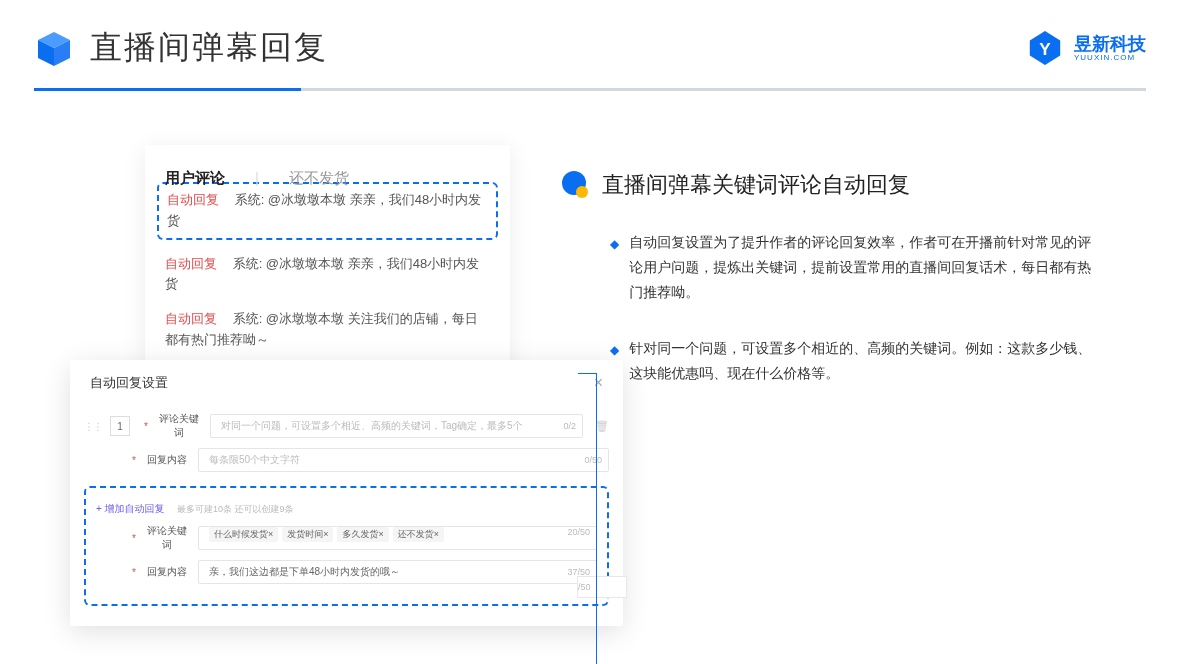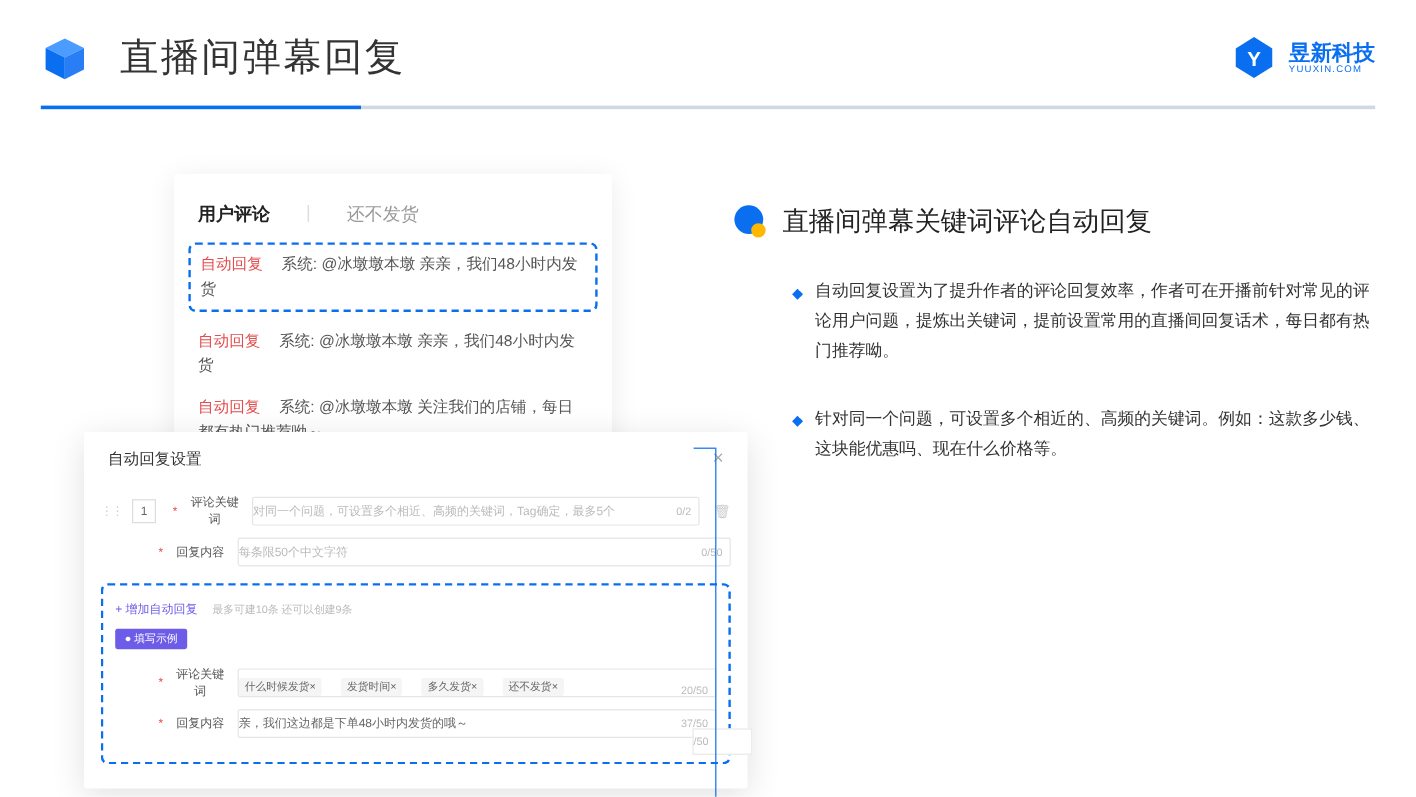--- a/index.html
+++ b/index.html
@@ -1,65 +1,65 @@
 <!DOCTYPE html>
 <html><head>
 <meta charset="utf-8">
 <style>
 *{margin:0;padding:0;box-sizing:border-box;font-family:"Microsoft YaHei","PingFang SC",Arial,sans-serif}
 body{width:1180px;height:664px;background:#fff;position:relative;overflow:hidden}
 
 .header{position:absolute;top:26px;left:34px;right:34px;display:flex;align-items:center;justify-content:space-between}
-.header-left{display:flex;align-items:center;gap:26px}
+.header-left{display:flex;align-items:center;gap:16px}
 .cube-icon{width:40px;height:40px;position:relative}
 .page-title{font-size:32px;color:#333;font-weight:400;letter-spacing:2px}
 .brand{display:flex;align-items:center;gap:10px}
 .brand-logo{width:38px;height:38px}
 .brand-text-cn{font-size:18px;color:#0a6ef0;font-weight:bold;line-height:1}
 .brand-text-en{font-size:8px;color:#0a6ef0;letter-spacing:1px}
 
 .title-divider{position:absolute;top:88px;left:34px;right:34px;height:3px;background:linear-gradient(90deg,#0a6ef0 0%,#0a6ef0 24%,#d0d8e0 24%,#d0d8e0 100%)}
 
 .left-panel{position:absolute;top:145px;left:70px;width:470px}
 
 .comments-card{position:absolute;top:0;left:75px;width:365px;background:#fff;box-shadow:0 4px 24px rgba(0,0,0,0.08);padding:24px 20px 80px;border-radius:2px}
-.tabs{display:flex;gap:30px;font-size:15px;color:#999;margin-bottom:20px}
+.tabs{display:flex;gap:30px;font-size:15px;color:#999;}
 .tab-active{color:#222;font-weight:600}
 .tab-divider{color:#ddd}
 .comment-row{font-size:13px;color:#555;margin-bottom:14px;line-height:1.6}
 .auto-tag{color:#e34d4d;margin-right:12px}
 .highlight-box{border:2px dashed #0a6ef0;border-radius:6px;padding:6px 8px;margin:-6px -8px 14px -8px}
 
 .settings-card{position:absolute;top:215px;left:0;width:553px;background:#fff;box-shadow:0 6px 28px rgba(0,0,0,0.12);border-radius:2px;padding:14px 14px 20px}
 .settings-header{display:flex;justify-content:space-between;align-items:center;padding:0 6px 12px;font-size:13px;color:#333}
 .close-x{color:#aaa;font-size:16px;cursor:pointer}
 .form-row{display:flex;align-items:center;gap:8px;margin:8px 0;font-size:10px}
 .dots-handle{color:#ccc;font-size:10px;letter-spacing:-1px}
 .idx-box{width:20px;height:20px;border:1px solid #ddd;display:flex;align-items:center;justify-content:center;font-size:10px;color:#666}
 .req{color:#e34d4d;margin-left:6px}
 .field-label{color:#555;font-size:10px;width:46px;text-align:center}
-.field-input{flex:1;height:24px;border:1px solid #e5e5e5;border-radius:2px;position:relative;padding:0 36px 0 0;font-size:10px;color:#bbb;display:flex;align-items:center;background:#fff}
+.field-input{flex:1;height:24px;border:1px solid #e5e5e5;border-radius:2px;position:relative;padding:0 36px 0 10px;font-size:10px;color:#bbb;display:flex;align-items:center;background:#fff}
 .field-input.inner{color:#666}
 .char-count{position:absolute;right:6px;color:#bbb;font-size:9px}
 .row-actions{color:#ccc;font-size:11px;margin-left:4px}
 
 .example-block{margin-top:14px;border:2px dashed #0a6ef0;border-radius:6px;padding:10px 10px 12px}
 .add-link{color:#6d5ce8;font-size:10px}
 .add-hint{color:#bbb;font-size:9px;margin-left:8px}
 .example-badge{display:inline-block;background:#6d5ce8;color:#fff;font-size:9px;padding:2px 8px;border-radius:2px;margin:8px 0 6px}
-.tags-input{display:flex;align-items:flex-end;gap:16px;flex-wrap:wrap}
+.tags-input{display:flex;align-items:flex-start;gap:4px;flex-wrap:wrap}
 .tag{background:#f5f5f5;padding:1px 5px;font-size:9px;color:#666;border-radius:2px}
 
 .overflow-field{position:absolute;right:-4px;bottom:28px;width:50px;height:22px;border:1px solid #e8e8e8;background:#fff;font-size:9px;color:#bbb;display:flex;align-items:center;justify-content:flex-start;padding-right:4px}
 
 .connector{position:absolute;border:1px solid #0a6ef0;pointer-events:none}
 .conn-h1{top:228px;left:508px;width:18px;border-bottom:none;border-left:none;border-right:none}
 .conn-v1{top:228px;left:526px;height:340px;border-top:none;border-bottom:none;border-left:none}
 
-.right-panel{position:absolute;top:170px;left:610px;width:540px}
+.right-panel{position:absolute;top:170px;left:560px;width:540px}
 .section-header{display:flex;align-items:center;gap:12px;margin-bottom:30px}
 .bubble-icon{width:30px;height:30px;position:relative}
 .section-title{font-size:22px;color:#222;font-weight:500}
 .bullet-item{display:flex;gap:10px;margin:0 0 30px 50px;font-size:14px;color:#333;line-height:1.8}
 .bullet-diamond{color:#0a6ef0;font-size:12px;margin-top:4px}
 </style>
 </head>
 <body>
 
 <div class="header">
@@ -135,21 +135,20 @@
       <span class="field-label">回复内容</span>
       <div class="field-input">
         <span>每条限50个中文字符</span>
         <span class="char-count">0/50</span>
       </div>
     </div>
 
     <div class="example-block">
       <span class="add-link">+ 增加自动回复</span>
       <span class="add-hint">最多可建10条 还可以创建9条</span>
-      <div><span class="example-badge">● 填写示例</span></div>
 
       <div class="form-row" style="padding-left:30px">
         <span class="req">*</span>
         <span class="field-label">评论关键词</span>
         <div class="field-input inner tags-input">
           <span class="tag">什么时候发货×</span>
           <span class="tag">发货时间×</span>
           <span class="tag">多久发货×</span>
           <span class="tag">还不发货×</span>
           <span class="char-count">20/50</span>

